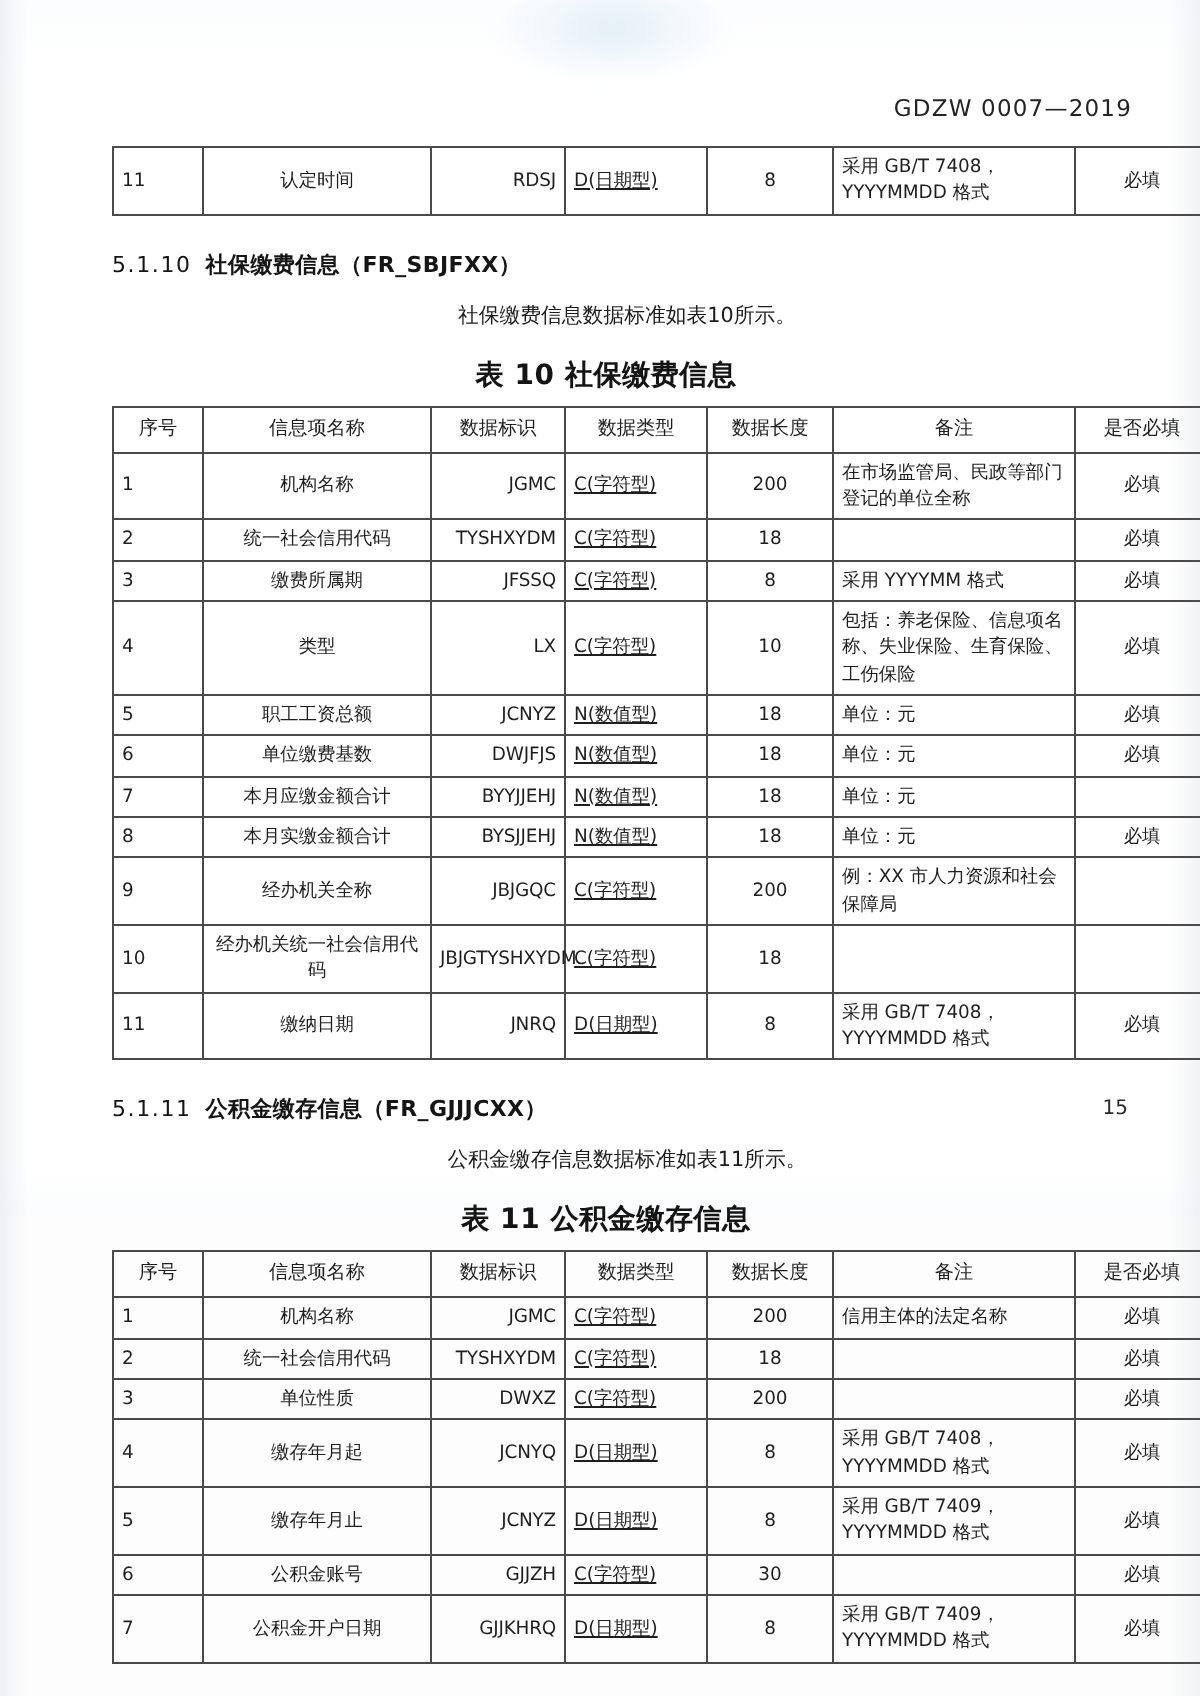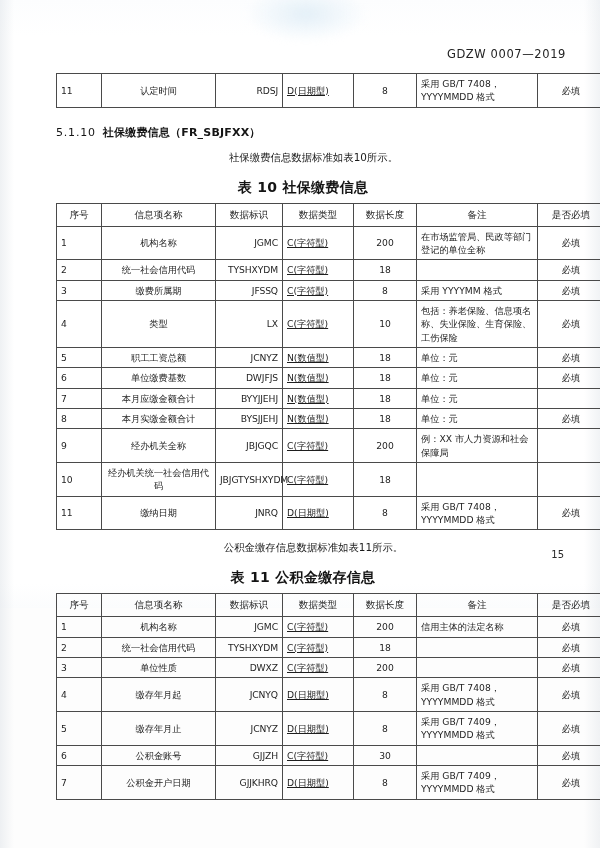--- a/index.html
+++ b/index.html
@@ -283,20 +283,23 @@
           <td class="c-name">缴纳日期</td>
           <td class="c-id">JNRQ</td>
           <td class="c-type">D(日期型)</td>
           <td class="c-len">8</td>
           <td class="c-note">采用 GB/T 7408，YYYYMMDD 格式</td>
           <td class="c-req">必填</td>
         </tr>
       </tbody>
     </table>
 
+    <div class="section-head">
+      <span class="sec-num">5.1.11</span><span>公积金缴存信息（FR_GJJJCXX）</span>
+    </div>
     <p class="section-para">公积金缴存信息数据标准如表11所示。</p>
     <div class="table-caption">表 11  公积金缴存信息</div>
 
     <table class="dtable">
       <thead>
         <tr>
           <th class="h-no">序号</th>
           <th class="h-name">信息项名称</th>
           <th class="h-id">数据标识</th>
           <th class="h-type">数据类型</th>

